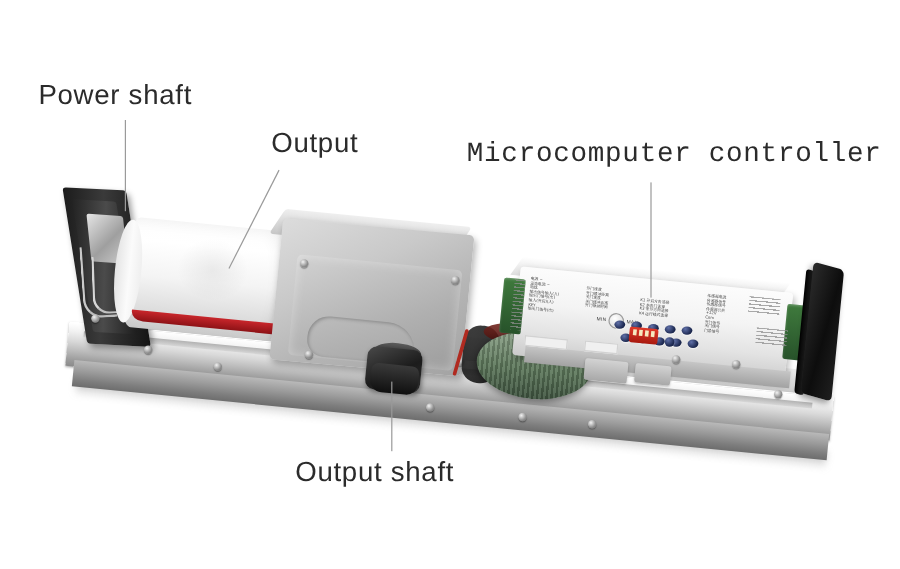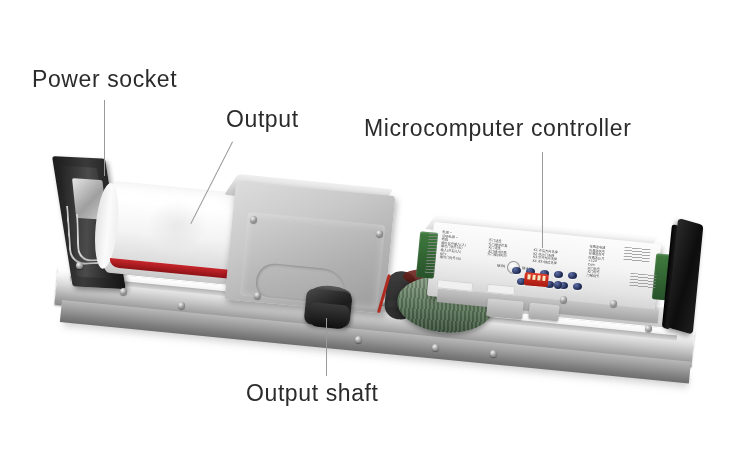--- a/index.html
+++ b/index.html
@@ -433,23 +433,23 @@
     <div class="screw" style="left:432px;top:344px;"></div>
     <div class="screw" style="left:490px;top:350px;"></div>
     <div class="screw" style="left:560px;top:296px;"></div>
     <div class="screw" style="left:610px;top:300px;"></div>
     <div class="screw" style="left:645px;top:325px;"></div>
     <div class="screw" style="left:178px;top:302px;"></div>
     <div class="screw" style="left:120px;top:288px;"></div>
   </div>
 
   <div id="callout-layer">
-      <div class="callout" style="left: 32px; top: 68px;">Power socket</div>
+      <div class="callout" style="left: 32px; top: 68px;">Power shaft</div>
       <div class="leader" style="left: 105px; top: 100px; width: 76px; height: 1.3px; transform: rotate(90deg);"></div>
       <div class="callout" style="left: 226px; top: 108px;">Output</div>
       <div class="leader" style="left: 233px; top: 142px; width: 92px; height: 1.3px; transform: rotate(117deg);"></div>
-      <div class="callout" style="left: 364px; top: 117px;">Microcomputer controller</div>
+      <div class="callout" style="left: 389px; top: 117px; font-family: Liberation Mono, monospace;">Microcomputer controller</div>
       <div class="leader" style="left: 543px; top: 152px; width: 96px; height: 1.3px; transform: rotate(90deg);"></div>
       <div class="callout" style="left: 246px; top: 382px;">Output shaft</div>
       <div class="leader" style="left: 327px; top: 318px; width: 58px; height: 1.3px; transform: rotate(90deg);"></div>
     </div>
 
 </div>
 
 </body></html>

